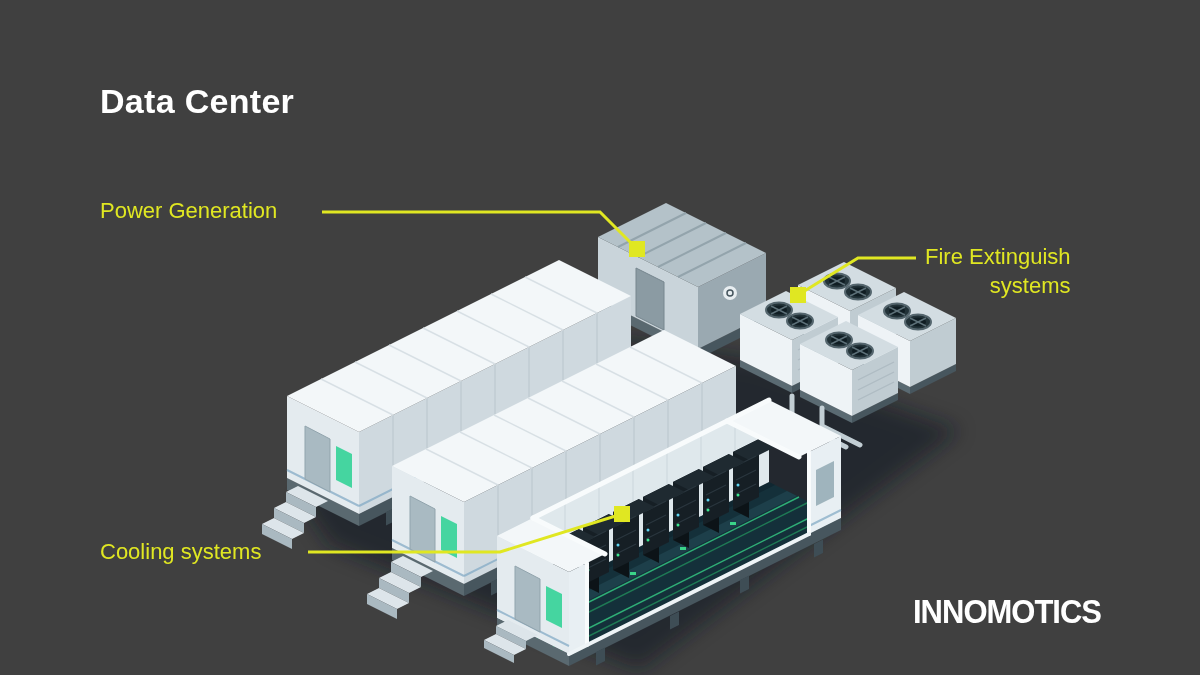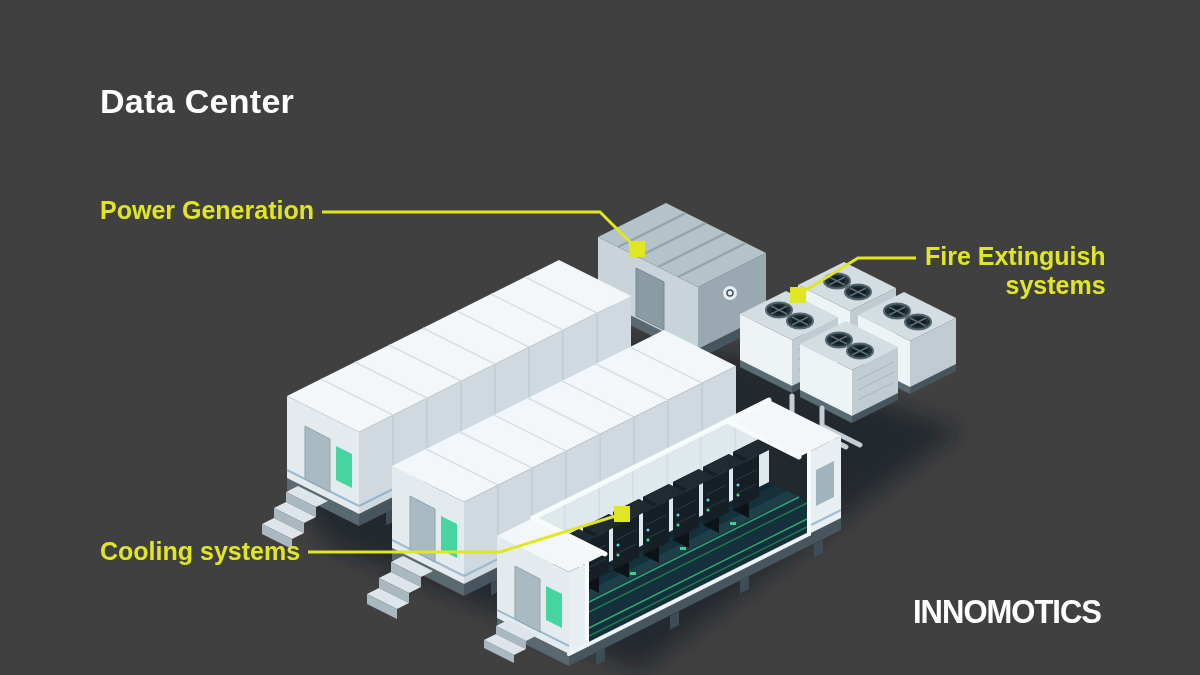--- a/index.html
+++ b/index.html
@@ -1,21 +1,21 @@
 <!DOCTYPE html>
 <html><head>
 <meta charset="utf-8">
 <style>
   html,body{margin:0;padding:0;background:#0e2128;}
   .stage{position:relative;width:1200px;height:675px;overflow:hidden;background:#404040;
          font-family:"Liberation Sans",sans-serif;text-align:right;}
   svg.illustration{position:absolute;left:0;top:0;width:1200px;height:675px;}
   .title{position:absolute;left:100px;top:82px;font-size:34px;font-weight:800;
          color:#ffffff;letter-spacing:.3px;}
-  .callout{position:absolute;font-size:25px;font-weight:700;color:#e0e722;line-height:29px;}
+  .callout{position:absolute;font-size:22px;font-weight:400;color:#e0e722;line-height:29px;}
   .callout-power{left:100px;top:196px;}
   .callout-fire{left:925px;top:242px;}
   .callout-cooling{left:100px;top:537px;}
   .brand{position:absolute;left:913px;top:594px;font-size:31px;font-weight:800;
          color:#ffffff;letter-spacing:-1px;transform:scaleY(1.05);transform-origin:left top;}
 </style>
 </head>
 <body>
 
 <div class="stage">

